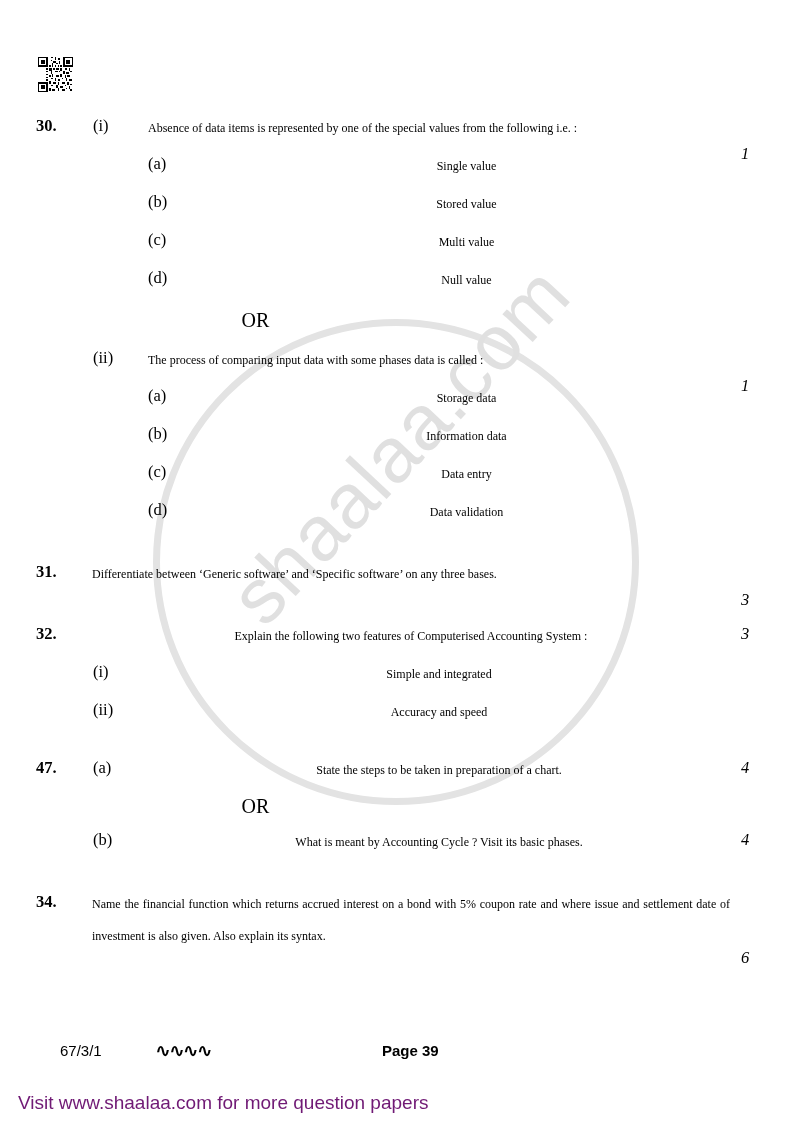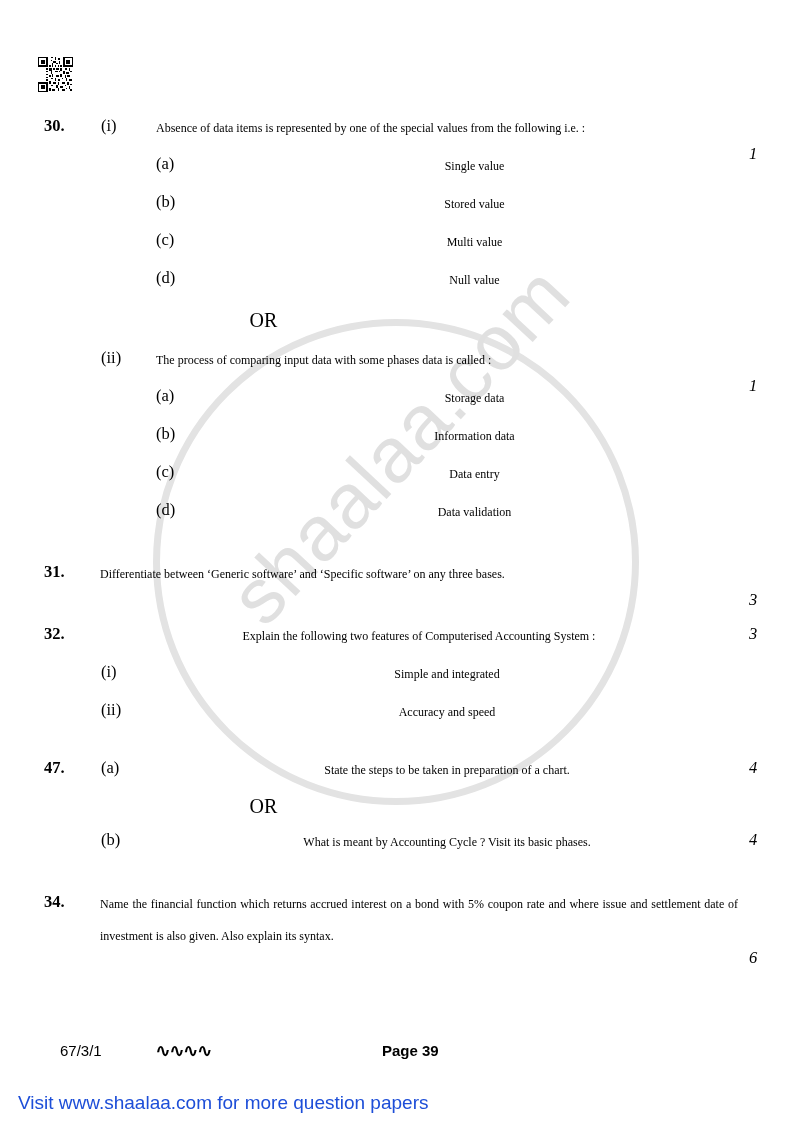--- a/index.html
+++ b/index.html
@@ -63,21 +63,21 @@
     top: 57px;
     width: 39px;
     height: 35px;
     z-index: 3;
   }
   .qr svg { display: block; }
 
   
   .content {
     position: absolute;
-    left: 8px;
+    left: 0;
     top: 0;
     width: 660px;
     z-index: 2;
   }
 
   
   .qblock {
     position: relative;
     padding-left: 36px;
     padding-right: 70px;
@@ -179,21 +179,21 @@
     font-weight: bold;
   }
 
   .banner {
     position: absolute;
     left: 18px;
     top: 1090px;
     font-family: "Liberation Sans", "DejaVu Sans", sans-serif;
     font-size: 19px;
     line-height: 26px;
-    color: #1d4ed8;
+    color: #701a75;
     z-index: 3;
   }
 </style>
 </head>
 <body>
 
 <div class="page">
 
   <div class="watermark"></div>
   <div class="watermark-text">shaalaa.com</div>

